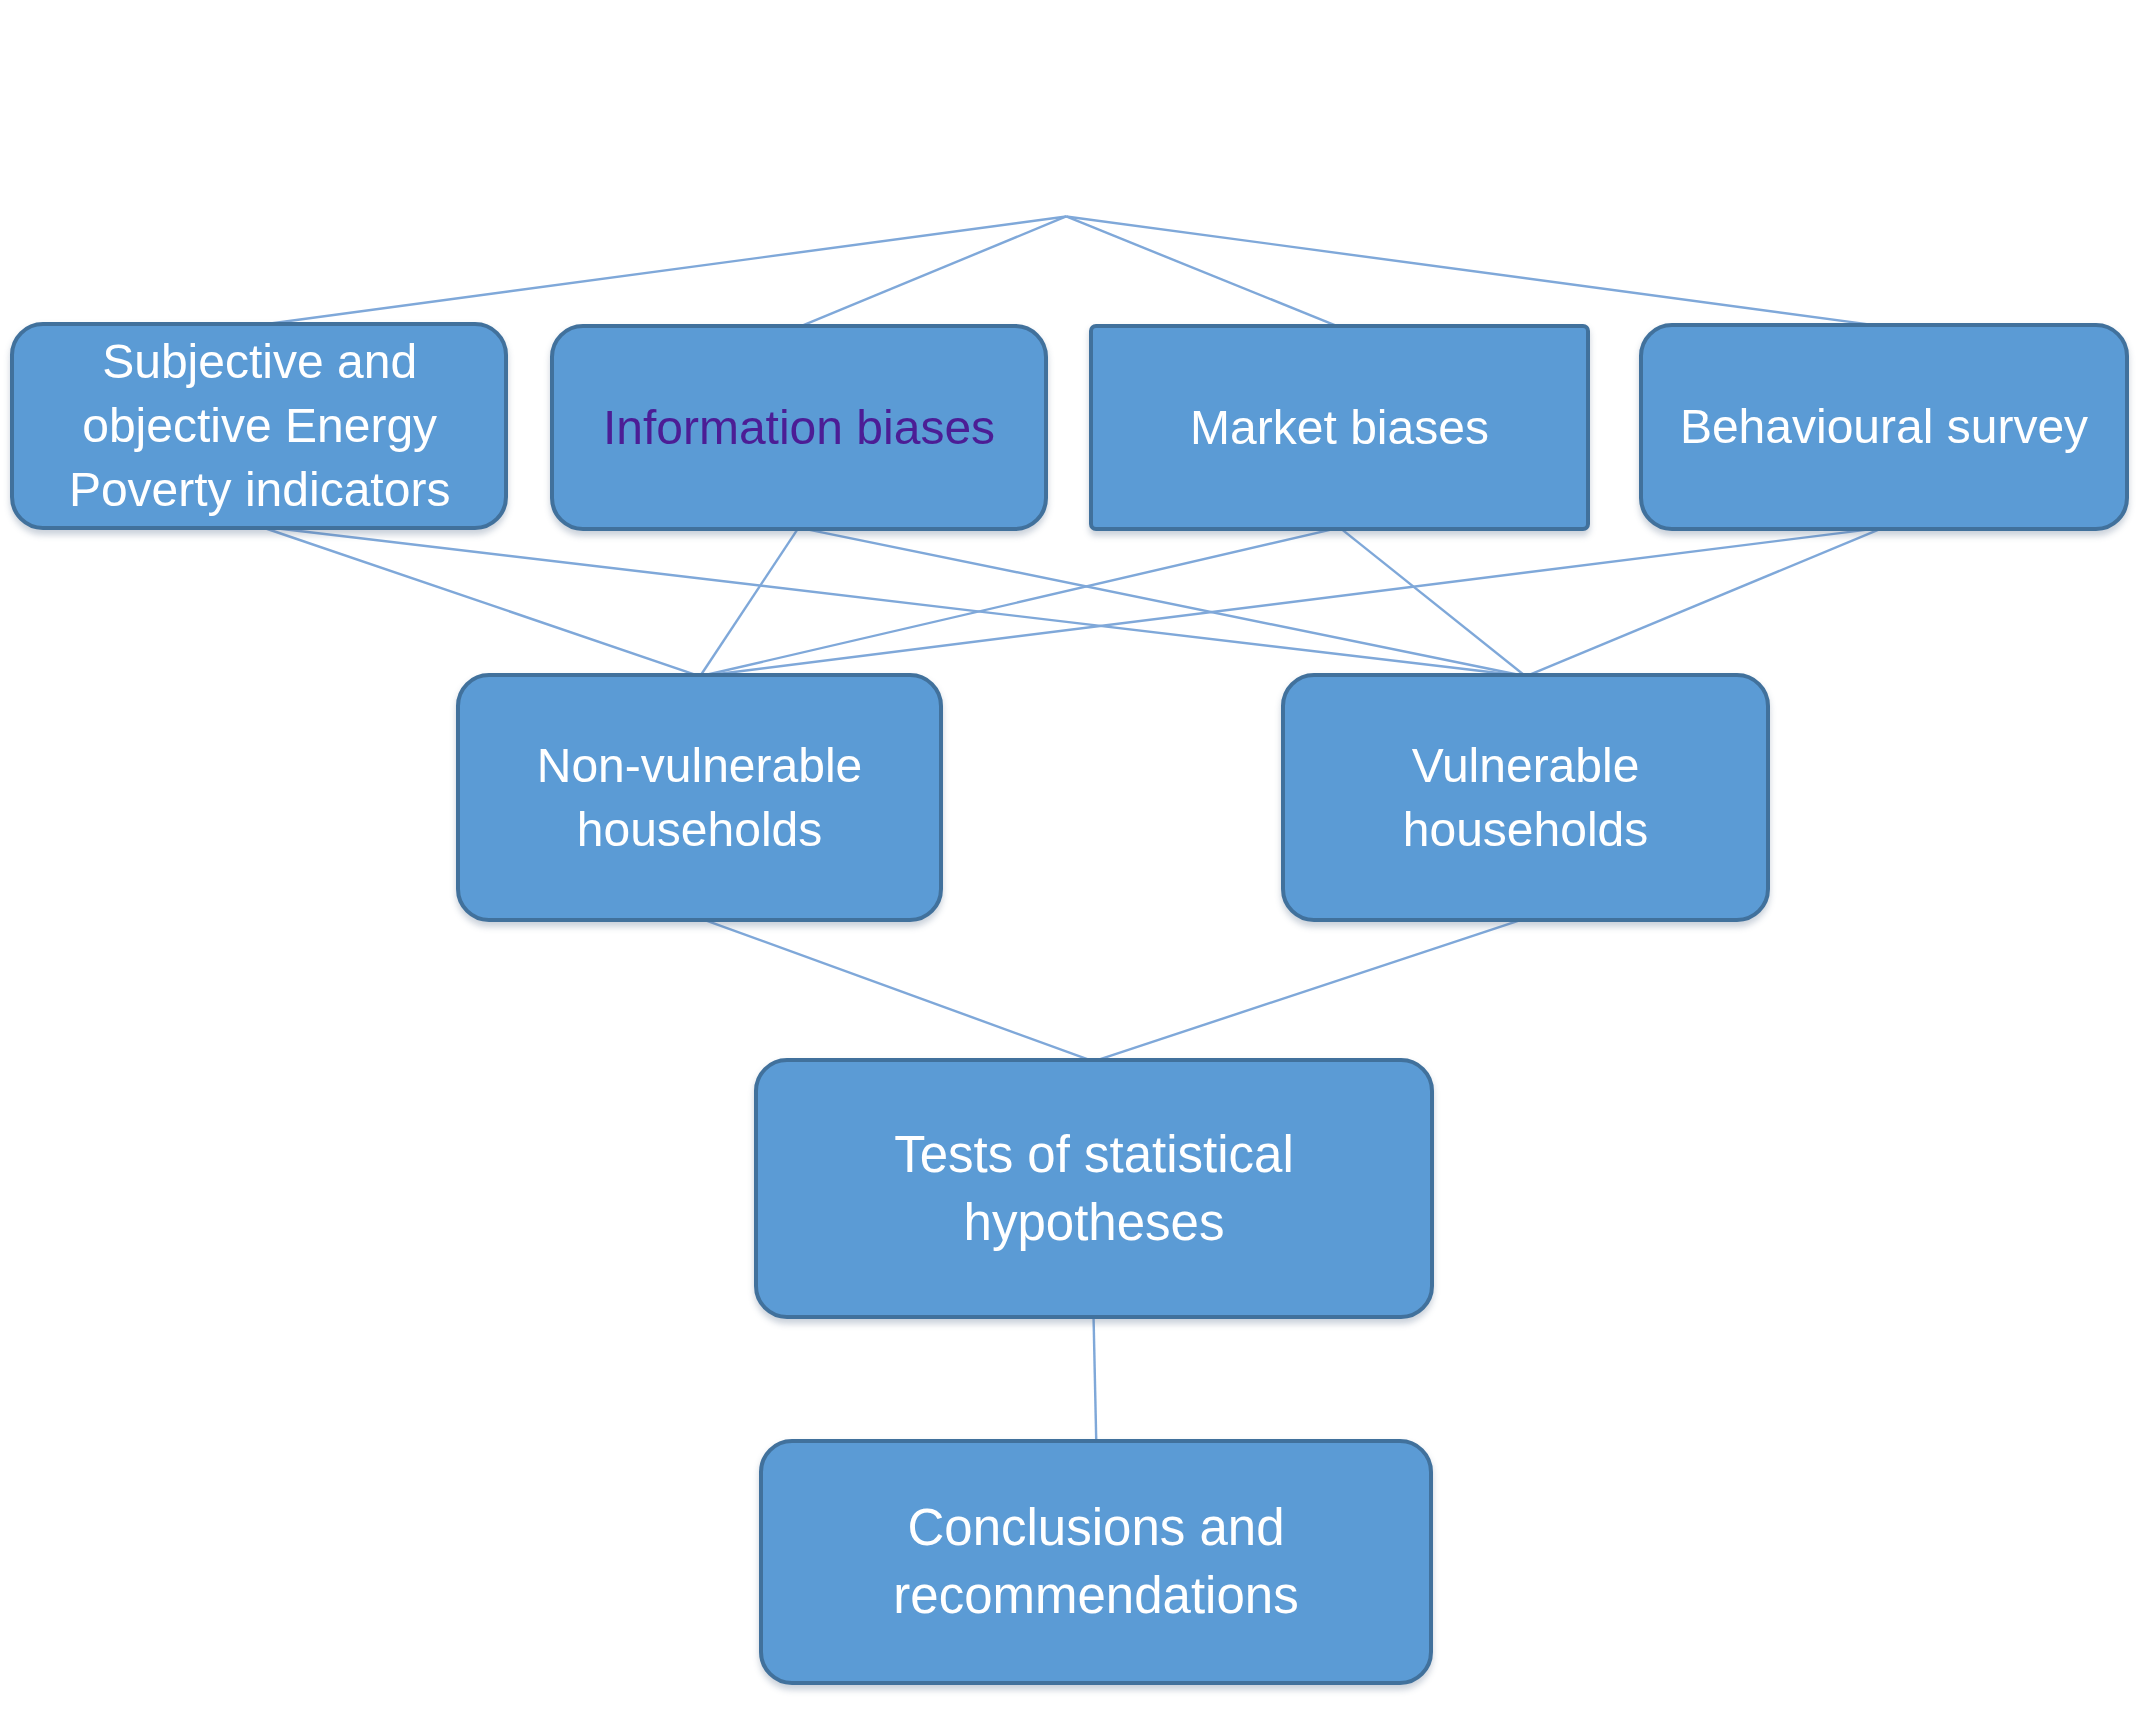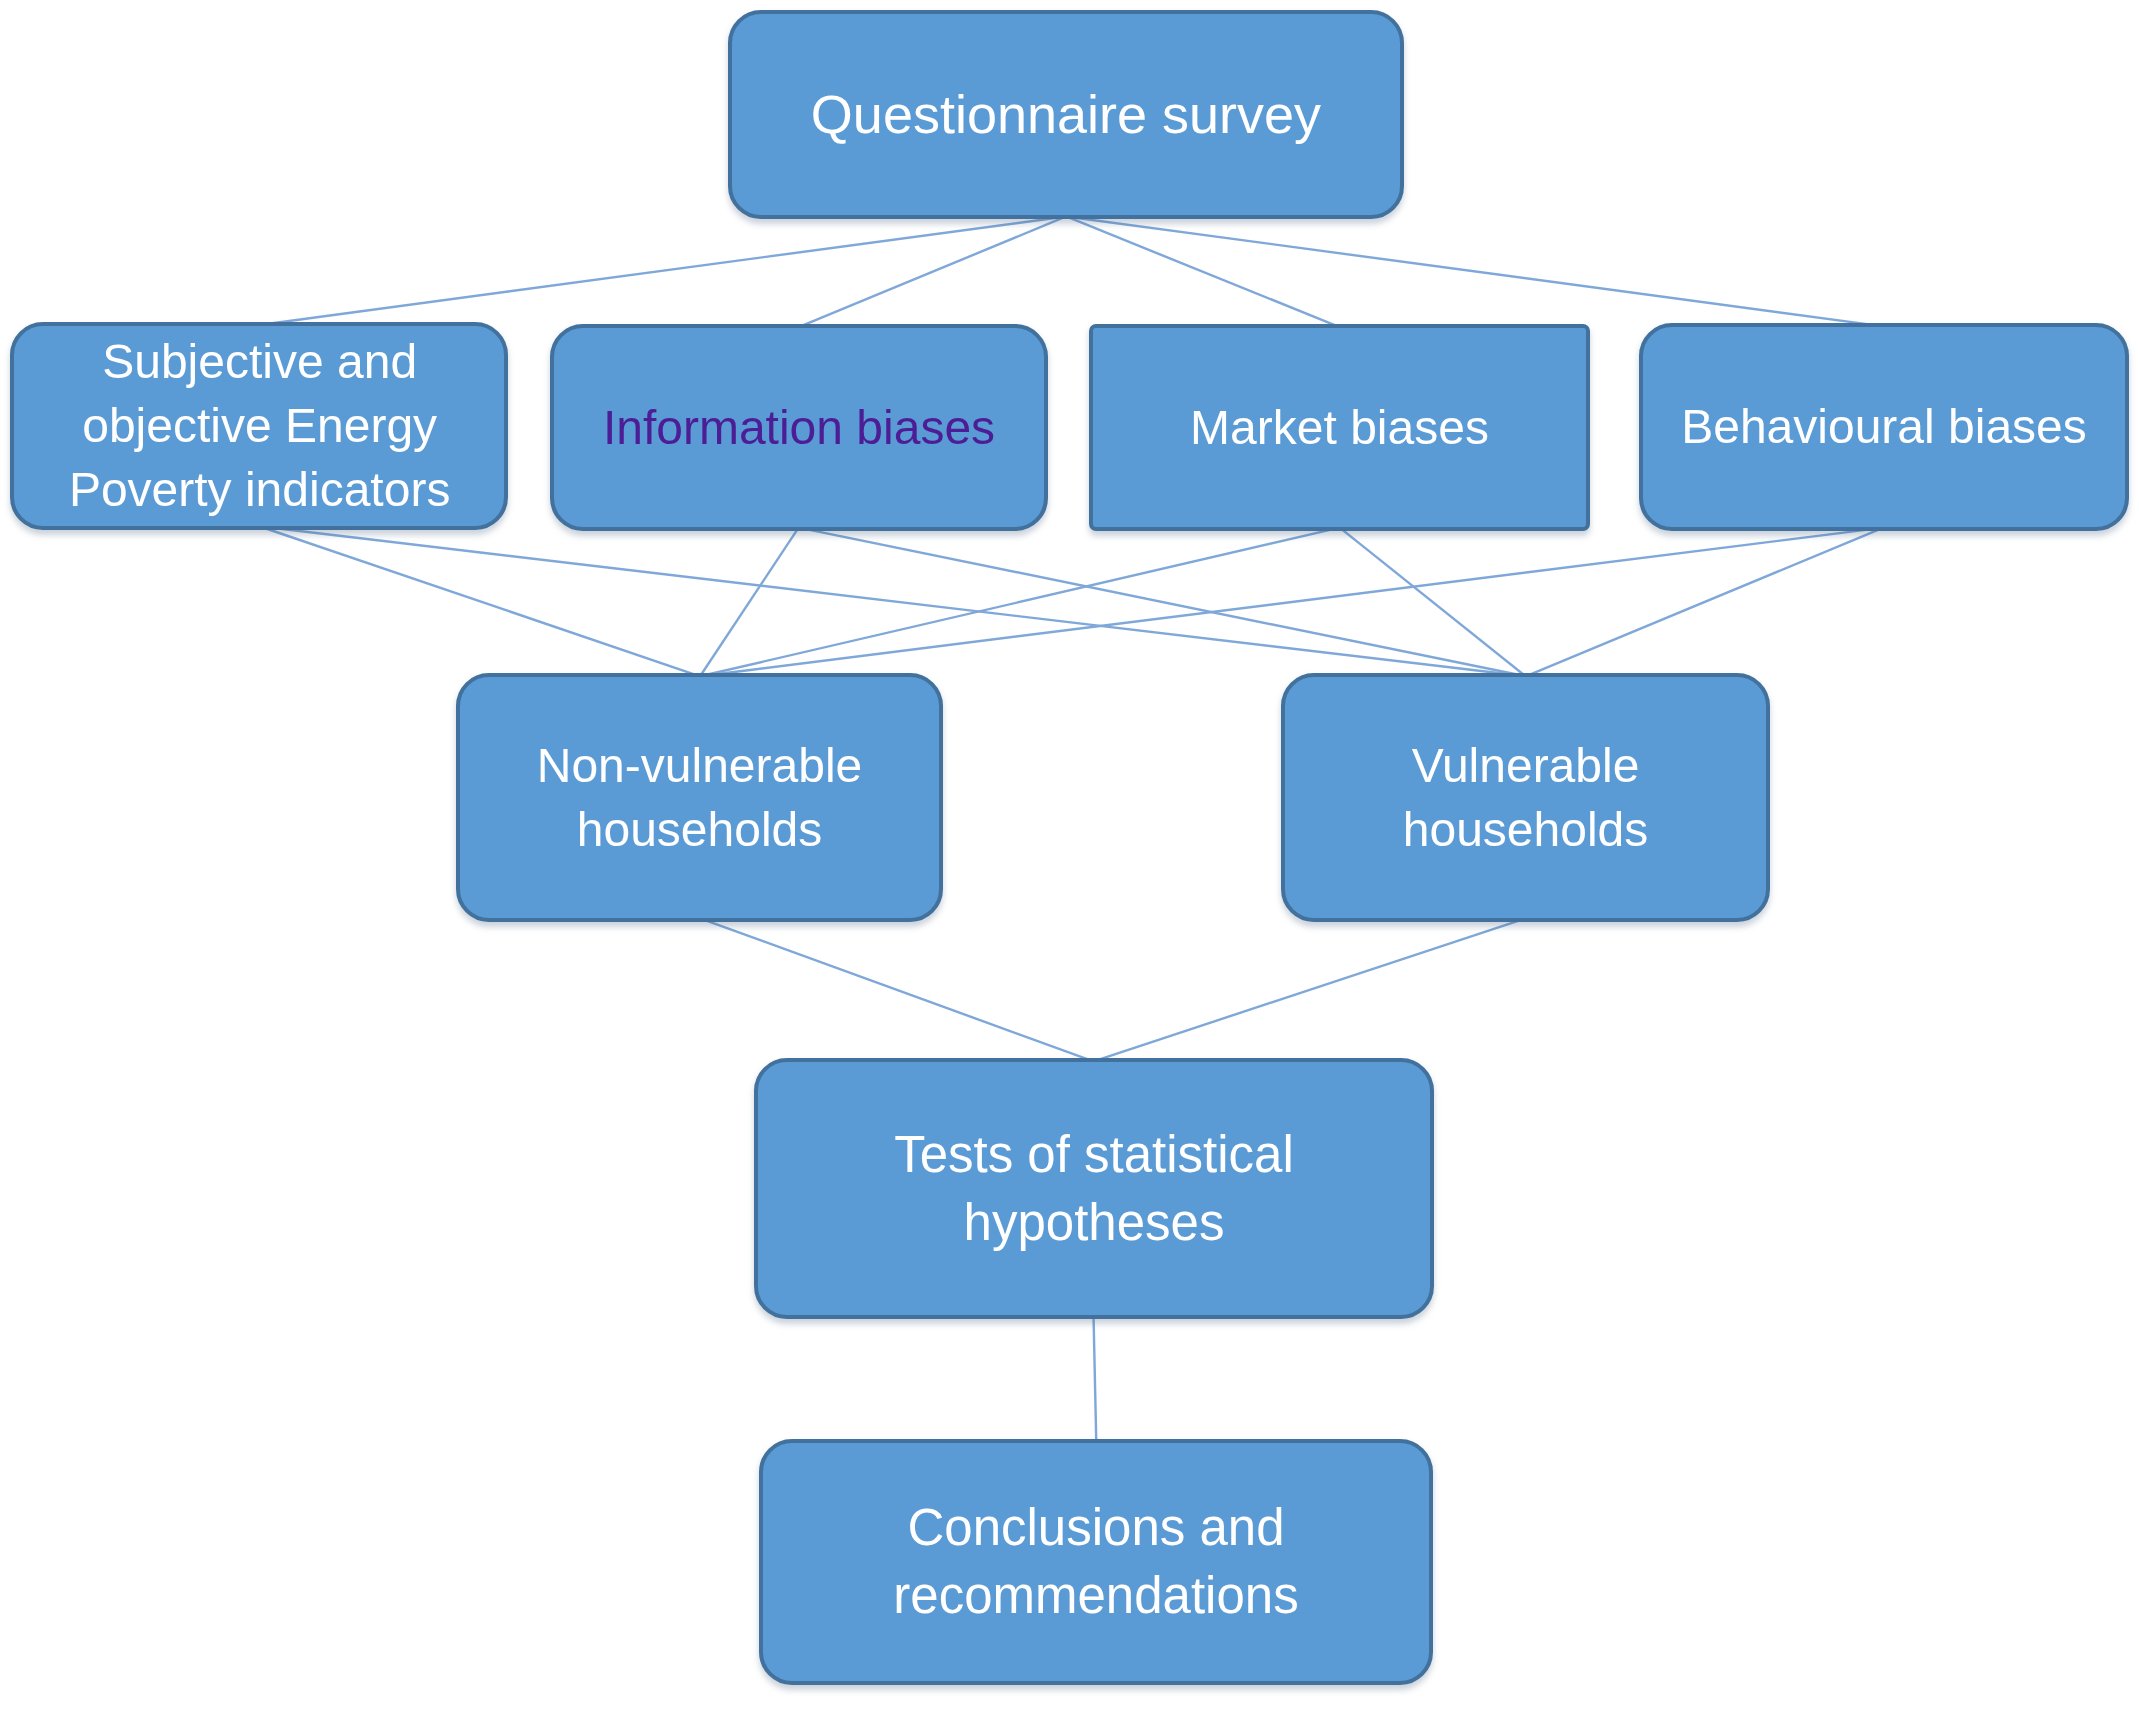--- a/index.html
+++ b/index.html
@@ -66,38 +66,35 @@
       <line x1="1155" y1="763" x2="2206.5" y2="978" stroke="#7FA8D9" stroke-width="3.5"></line>
       <line x1="1937.5" y1="763" x2="1012.5" y2="978" stroke="#7FA8D9" stroke-width="3.5"></line>
       <line x1="1937.5" y1="763" x2="2206.5" y2="978" stroke="#7FA8D9" stroke-width="3.5"></line>
       <line x1="2724" y1="763" x2="1012.5" y2="978" stroke="#7FA8D9" stroke-width="3.5"></line>
       <line x1="2724" y1="763" x2="2206.5" y2="978" stroke="#7FA8D9" stroke-width="3.5"></line>
       <line x1="1012.5" y1="1328" x2="1581.5" y2="1535" stroke="#7FA8D9" stroke-width="3.5"></line>
       <line x1="2206.5" y1="1328" x2="1581.5" y2="1535" stroke="#7FA8D9" stroke-width="3.5"></line>
       <line x1="1581.5" y1="1902" x2="1585.5" y2="2086" stroke="#7FA8D9" stroke-width="3.5"></line>
     </svg>
 
-  <div class="node node-questionnaire" style="background: rgb(91, 155, 213); border-color: rgb(65, 113, 156); color: rgb(255, 255, 255);">
-    <span>Questionnaire survey</span>
-  </div>
 
   <div class="node node-indicators" style="background: rgb(91, 155, 213); border-color: rgb(65, 113, 156); color: rgb(255, 255, 255);">
     <span>Subjective and objective Energy Poverty indicators</span>
   </div>
 
   <div class="node node-information" style="background: rgb(91, 155, 213); border-color: rgb(65, 113, 156); color: #4c1d95;">
     <span>Information biases</span>
   </div>
 
   <div class="node node-market" style="background: rgb(91, 155, 213); border-color: rgb(65, 113, 156); color: rgb(255, 255, 255); border-radius: 7px;">
     <span>Market biases</span>
   </div>
 
   <div class="node node-behavioural" style="background: rgb(91, 155, 213); border-color: rgb(65, 113, 156); color: rgb(255, 255, 255);">
-    <span>Behavioural biases</span>
+    <span>Behavioural survey</span>
   </div>
 
   <div class="node node-nonvulnerable" style="background: rgb(91, 155, 213); border-color: rgb(65, 113, 156); color: rgb(255, 255, 255);">
     <span>Non-vulnerable households</span>
   </div>
 
   <div class="node node-vulnerable" style="background: rgb(91, 155, 213); border-color: rgb(65, 113, 156); color: rgb(255, 255, 255);">
     <span>Vulnerable households</span>
   </div>
 

